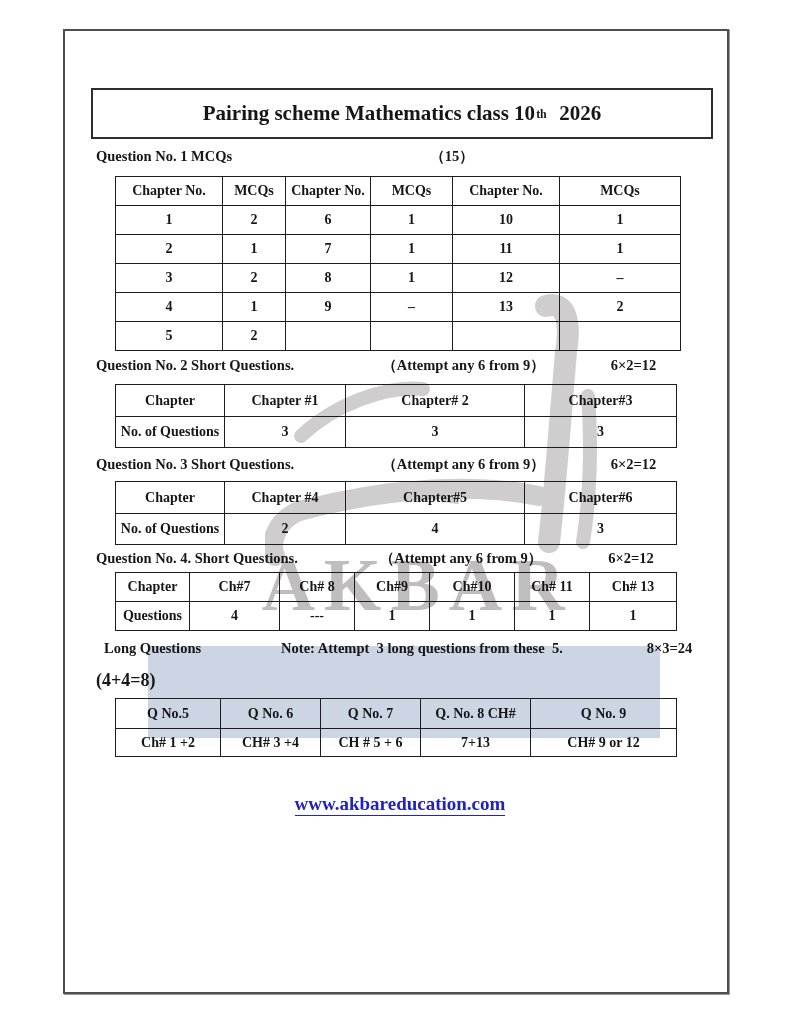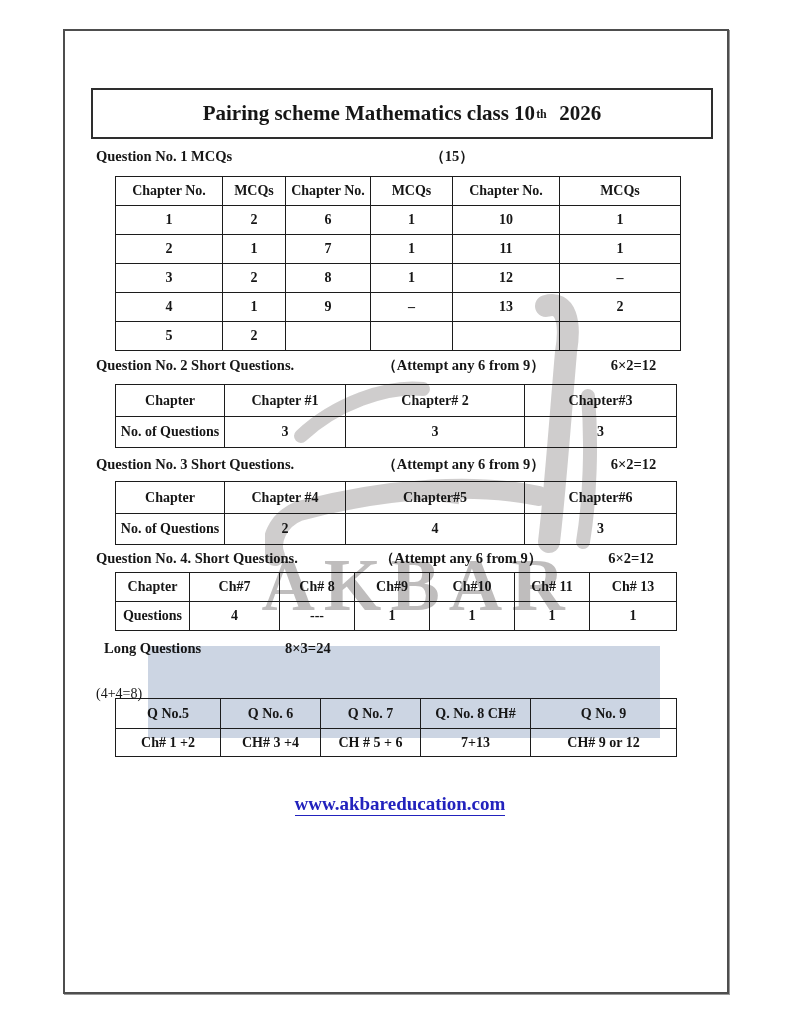--- a/index.html
+++ b/index.html
@@ -27,21 +27,21 @@
   .qline{position:absolute;left:96px;display:flex;align-items:baseline;
         font-weight:bold;font-size:14.5px;white-space:pre-wrap;gap:48px;}
   .sheet-table{position:absolute;border-collapse:collapse;table-layout:fixed;
         border:1.8px solid #1c1c1c;background:transparent;margin-left:24px;}
   .sheet-table td{border:1.3px solid #1c1c1c;text-align:center;vertical-align:middle;
         font-weight:bold;font-size:14px;padding:0 2px;overflow:hidden;}
   .t1 tr{height:29px;}
   .t2 tr.hdr{height:32px;} .t2 tr.dat{height:31px;}
   .t4 tr{height:29px;}
   .t5 tr.hdr{height:30px;} .t5 tr.dat{height:28px;}
-  .subline{position:absolute;left:96px;font-weight:normal;font-size:14px;margin-top:16px;}
+  .subline{position:absolute;left:96px;font-weight:bold;font-size:18px;}
   .footer{position:absolute;left:91px;top:793px;width:618px;text-align:center;}
   .site-link{font-weight:bold;font-size:19px;color:#2222bd;text-decoration:none;
         border-bottom:1.6px solid #2222bd;padding-bottom:1px;cursor:pointer;}
 </style>
 </head>
 <body>
 
 <div class="page">
 
   <svg class="wm wm-logo" viewBox="0 0 340 280" xmlns="http://www.w3.org/2000/svg">
@@ -221,20 +221,21 @@
         <td>1</td>
         <td>1</td>
         <td>1</td>
         <td>1</td>
       </tr>
     </tbody>
       </table>
 
     <div class="qline" style="top:640px;left:104px;">
       <span>Long Questions</span>
+      <span style="margin-left:32px;">Note: Attempt  3 long questions from these  5.</span>
       <span style="margin-left:36px;text-align:right;">8×3=24</span>
     </div>
     <div class="subline" style="top:670px;">(4+4=8)</div>
 
     <table class="sheet-table t5" style="left:91px;top:698px;width:561px;">
       <colgroup>
           <col style="width:105px">
           <col style="width:100px">
           <col style="width:100px">
           <col style="width:110px">

